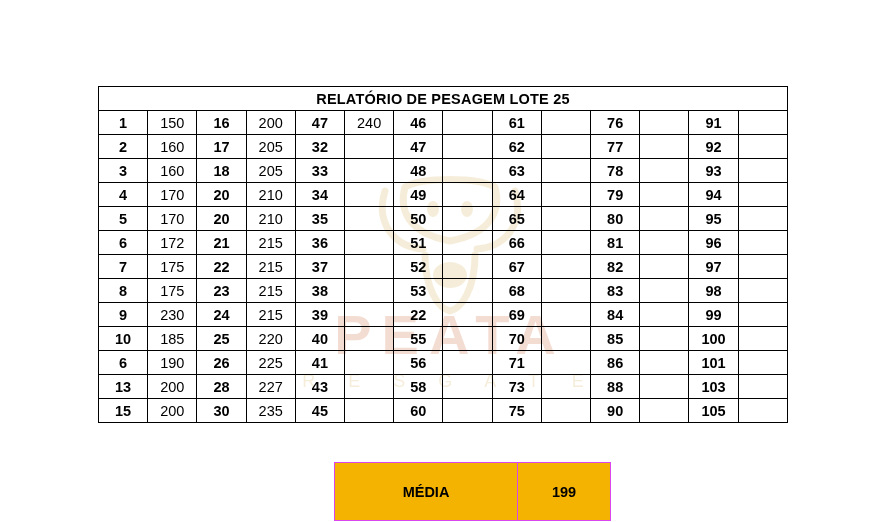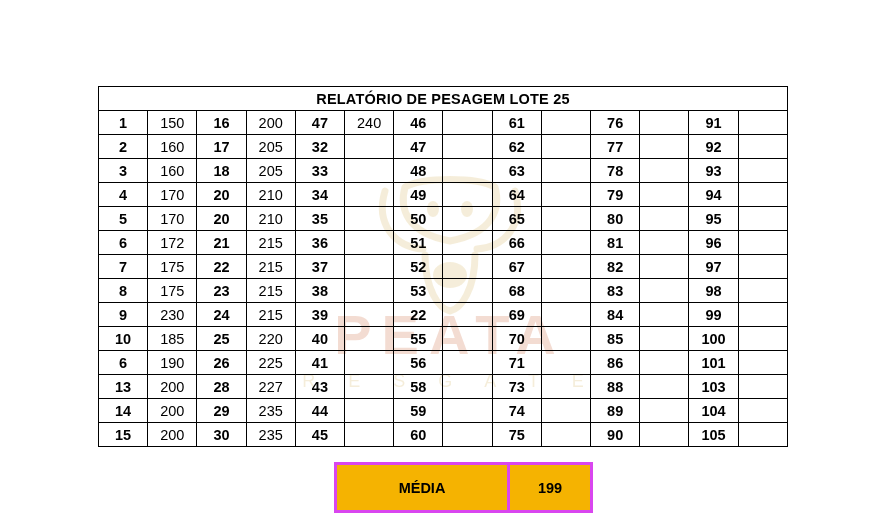--- a/index.html
+++ b/index.html
@@ -103,26 +103,26 @@
     left: 334px;
     top: 462px;
     width: 210px;
   }
   table.footer {
     border-collapse: collapse;
     width: 210px;
     table-layout: fixed;
   }
   table.footer td {
-    border: 3px solid #d946ef;
+    border: 1px solid #d946ef;
     height: 25px;
     font-size: 14.5px;
     text-align: center;
     vertical-align: middle;
-    padding: 10px;
+    padding: 16px;
   }
   td.media-label {
     background: #F5B301;
     font-weight: bold;
     width: 150px;
   }
   td.media-value {
     background: #F5B301;
     font-weight: bold;
     width: 60px;
@@ -343,36 +343,20 @@
             <td class="idx">58</td>
             <td class="val"></td>
             <td class="idx">73</td>
             <td class="val"></td>
             <td class="idx">88</td>
             <td class="val"></td>
             <td class="idx">103</td>
             <td class="val"></td>
           </tr>
           <tr>
-            <td class="idx">14</td>
-            <td class="val">200</td>
-            <td class="idx">29</td>
-            <td class="val">235</td>
-            <td class="idx">44</td>
-            <td class="val"></td>
-            <td class="idx">59</td>
-            <td class="val"></td>
-            <td class="idx">74</td>
-            <td class="val"></td>
-            <td class="idx">89</td>
-            <td class="val"></td>
-            <td class="idx">104</td>
-            <td class="val"></td>
-          </tr>
-          <tr>
             <td class="idx">15</td>
             <td class="val">200</td>
             <td class="idx">30</td>
             <td class="val">235</td>
             <td class="idx">45</td>
             <td class="val"></td>
             <td class="idx">60</td>
             <td class="val"></td>
             <td class="idx">75</td>
             <td class="val"></td>

